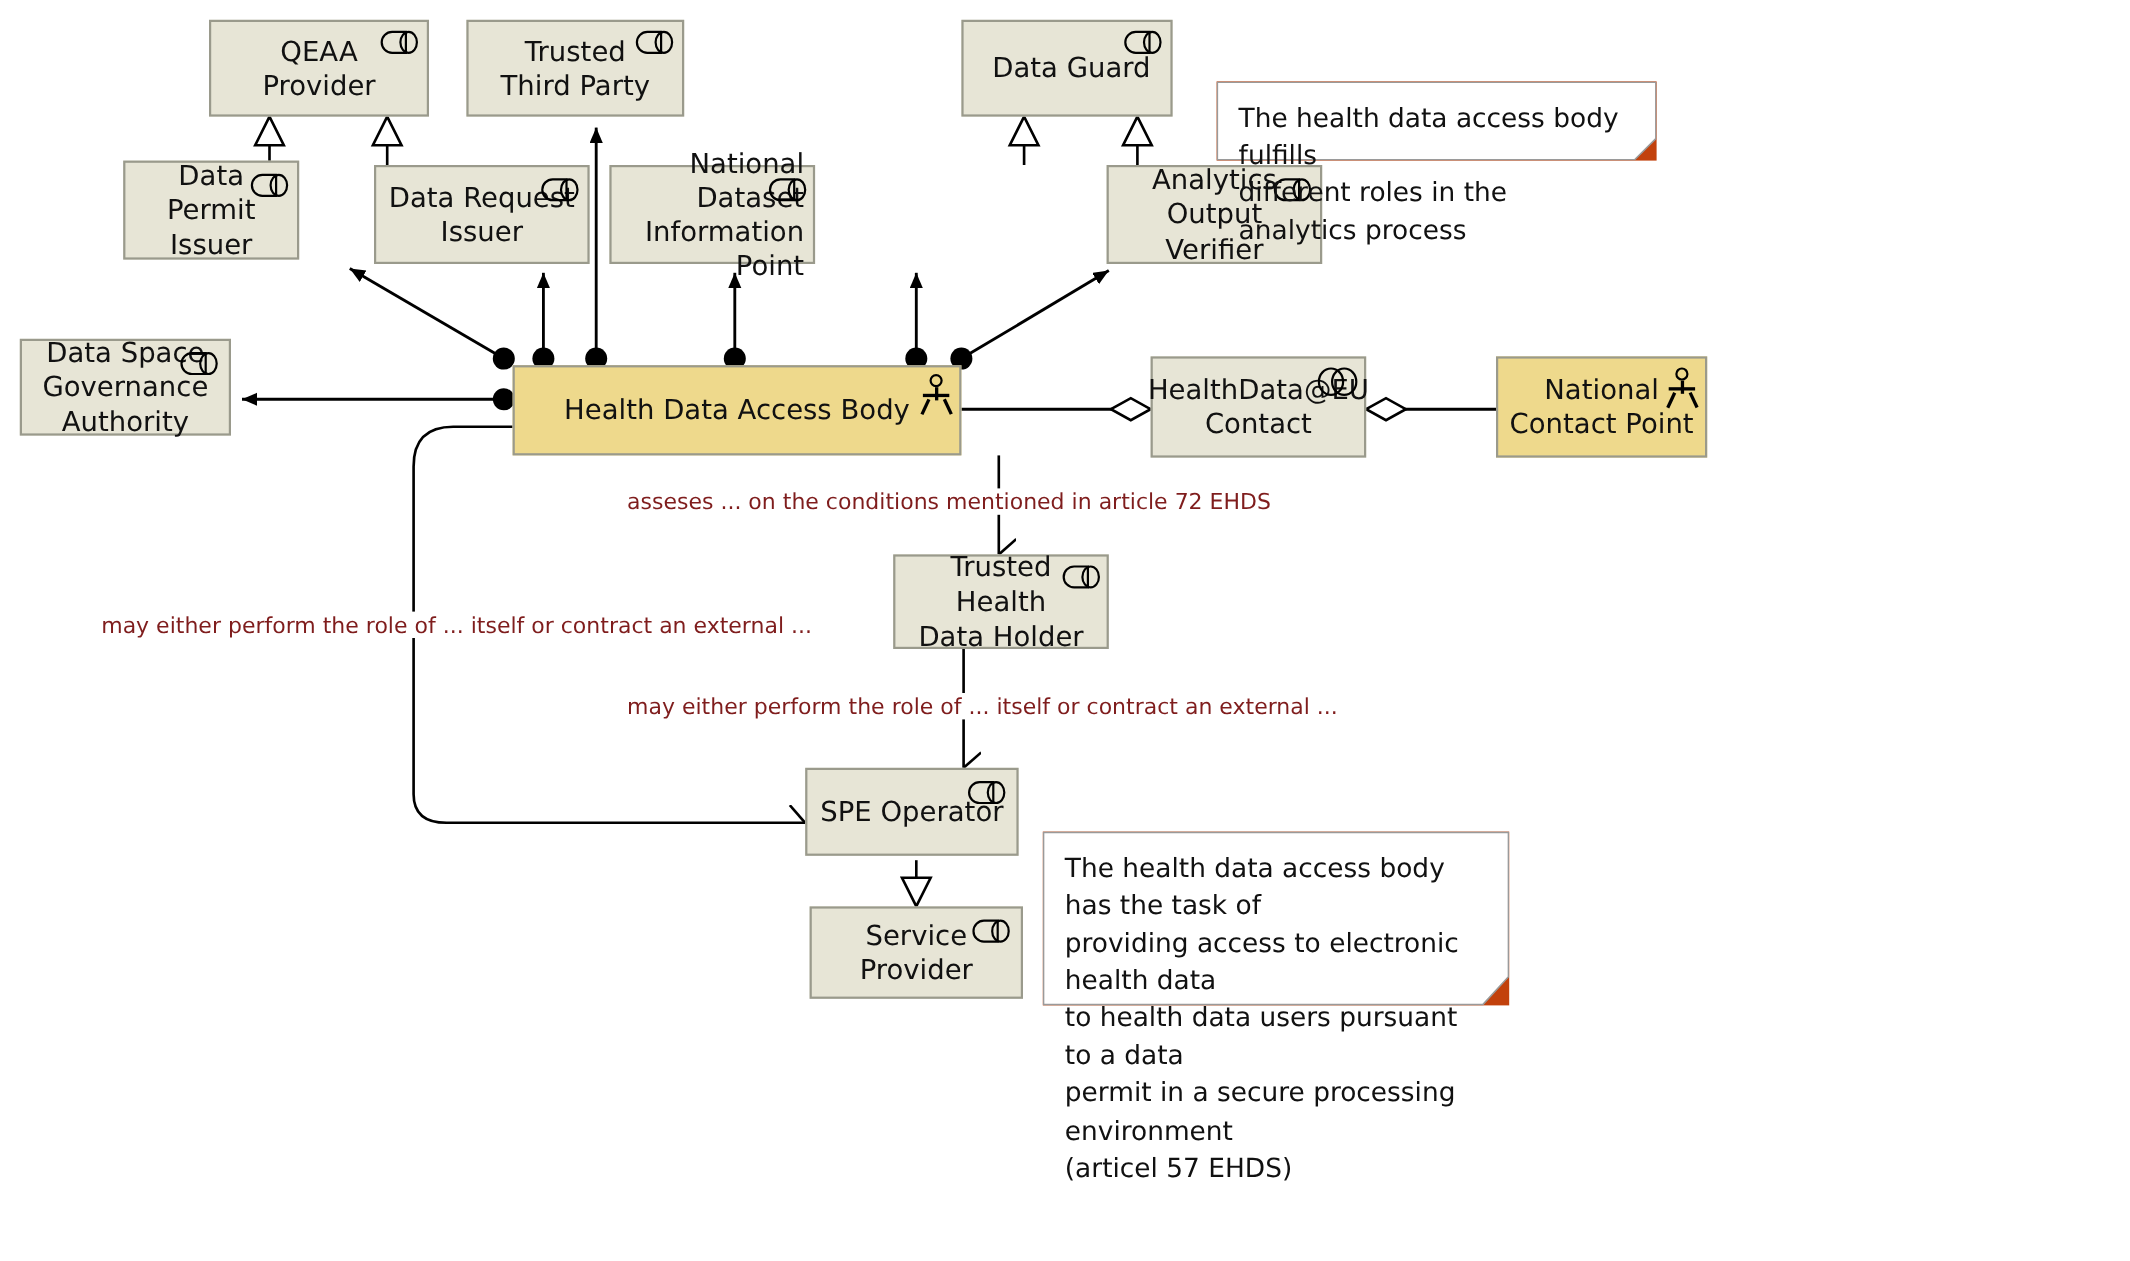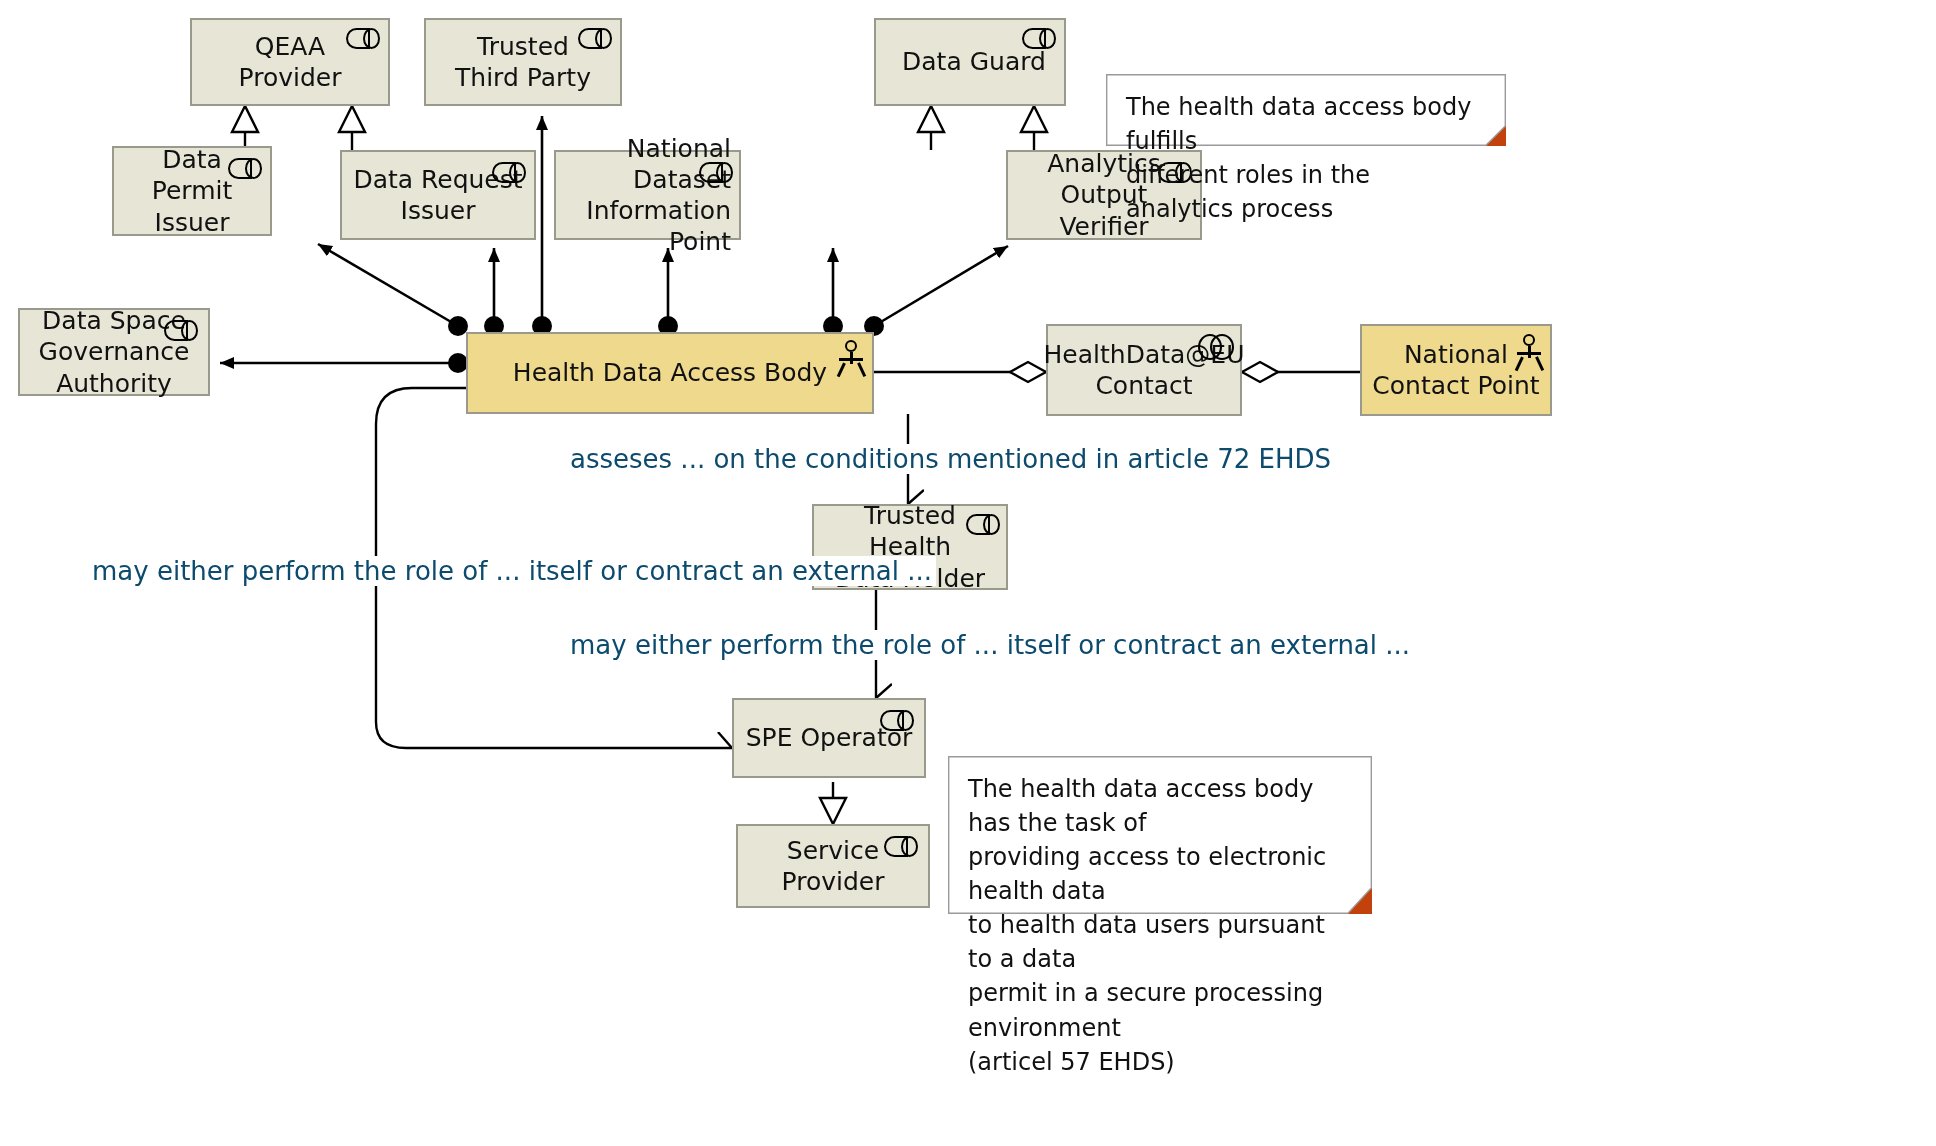--- a/index.html
+++ b/index.html
@@ -35,21 +35,21 @@
   .ic.collab .c1{position:absolute;left:0;top:0;width:24px;height:26px;border:2.5px solid #000;border-radius:50%;box-sizing:border-box;}
   .ic.collab .c2{position:absolute;left:12px;top:0;width:24px;height:26px;border:2.5px solid #000;border-radius:50%;box-sizing:border-box;}
 
   
   .note{position:absolute;box-sizing:border-box;z-index:3;
         font-size:24px;color:#111;line-height:1.42;
         padding:16px 22px 14px 20px;background:#c2410c;}
   .note .noteshape{position:absolute;left:0;top:0;width:100%;height:100%;z-index:-1;}
   .note .txt{position:relative;white-space:pre-line;}
 
-  .edgelabel{position:absolute;font-size:26px;color:#0c4a6e;white-space:nowrap;z-index:5;
+  .edgelabel{position:absolute;font-size:20px;color:#7f1d1d;white-space:nowrap;z-index:5;
              background:#ffffff;padding:0 4px;}
 </style>
 </head>
 <body>
 
 <div id="canvas">
 
   <svg id="wires" viewBox="0 0 1936 1146" xmlns="http://www.w3.org/2000/svg">
     <defs>
       <marker id="openarrow" markerWidth="18" markerHeight="18" refX="15" refY="6" orient="auto" markerUnits="userSpaceOnUse">

